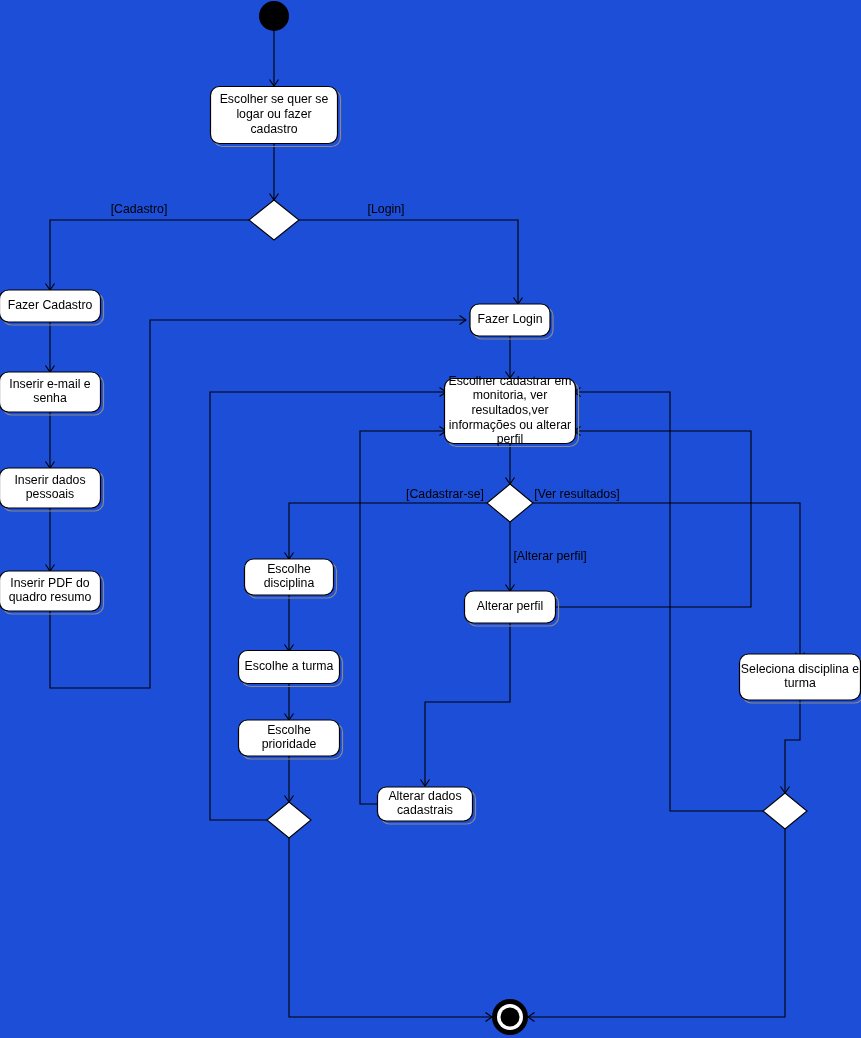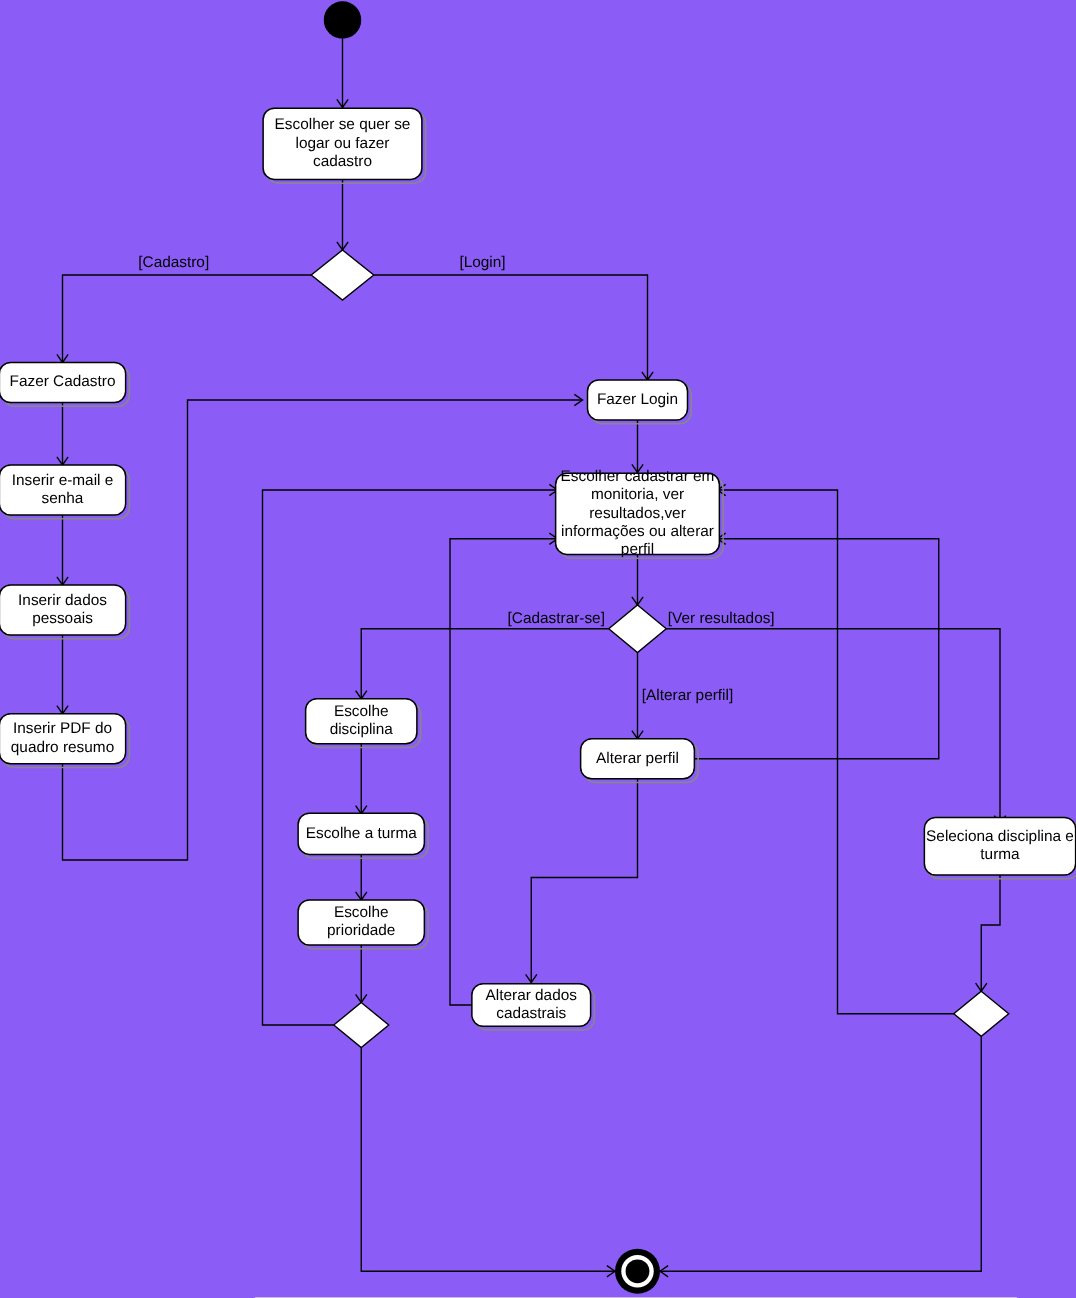--- a/index.html
+++ b/index.html
@@ -7,21 +7,21 @@
     padding: 0;
     background: #ffffff;
   }
   body {
     font-family: "Liberation Sans", sans-serif;
   }
   #diagram-root {
     position: relative;
     width: 861px;
     height: 1038px;
-    background: #8b5cf6;
+    background: #1d4ed8;
     overflow: hidden;
   }
   #diagram-svg {
     position: absolute;
     left: 0;
     top: 0;
     width: 861px;
     height: 1038px;
   }
   .edge {

